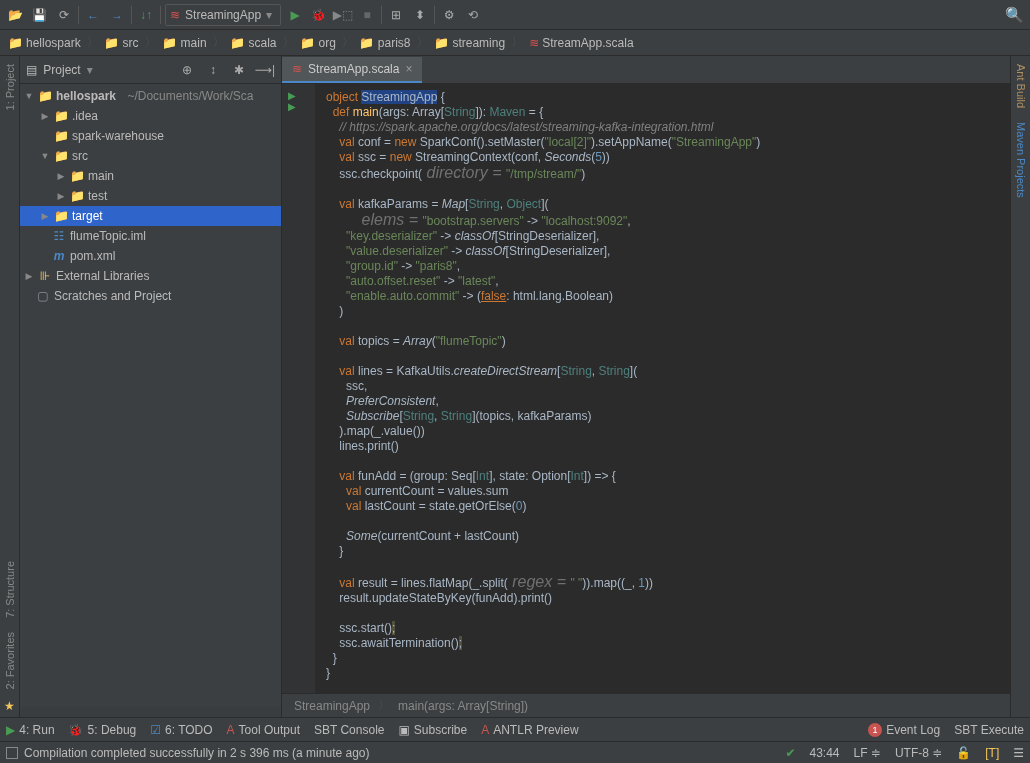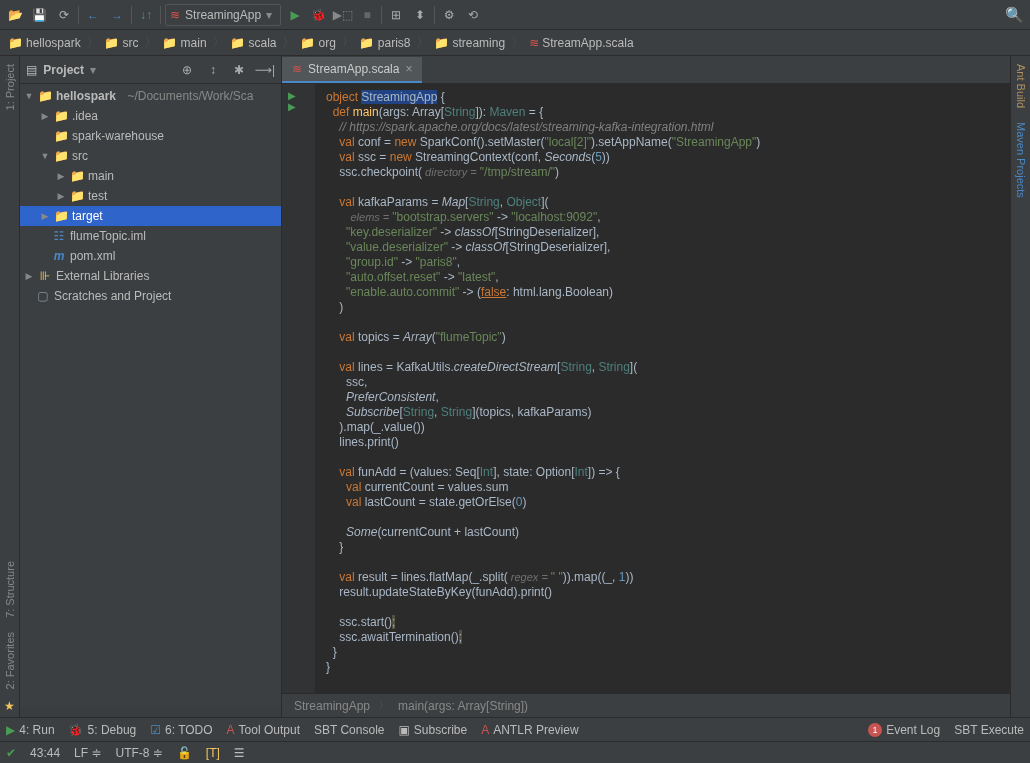--- a/index.html
+++ b/index.html
@@ -28,21 +28,21 @@
 .tab{height:26px;padding:0 10px;display:flex;align-items:center;gap:6px;background:#515658;border-bottom:2px solid #4a88c7;font-size:12px;color:#ccc}
 .ed{flex:1;display:flex;overflow:hidden}
 .egut{width:34px;background:#313335;border-right:1px solid #2b2b2b}
 .ecode{flex:1;overflow:auto;padding:6px 0 6px 10px;font-family:'Menlo','Consolas',monospace;font-size:12px;line-height:15px;color:#a9b7c6;white-space:pre}
 .bc-foot{height:24px;background:#3c3f41;border-top:1px solid #2b2b2b;display:flex;align-items:center;padding:0 12px;font-size:11px;color:#888}
 .bc-sep{margin:0 8px;color:#555}
 .bottom-bar{height:24px;background:#3c3f41;border-top:1px solid #2b2b2b;display:flex;align-items:center;padding:0 6px;gap:14px;font-size:11px}
 .bb-item{display:flex;align-items:center;gap:4px;cursor:pointer}
 .status-bar{height:22px;background:#3c3f41;border-top:1px solid #2b2b2b;display:flex;align-items:center;padding:0 6px;font-size:11px;justify-content:space-between}
 .proj-scroll{height:10px;background:#3a3d3f}
-.k{color:#cc7832}.s{color:#6a8759}.c{color:#808080;font-style:italic}.n{color:#6897bb}.t{color:#4e807d}.f{color:#ffc66d}.it{font-style:italic}.hint{color:#707070;font-style:italic;font-size:11px}.sel2{background:#214283}.folder{color:#87939a}
+.k{color:#cc7832}.s{color:#6a8759}.c{color:#808080;font-style:italic}.n{color:#6897bb}.t{color:#4e807d}.f{color:#ffc66d}.it{font-style:italic}.hint{color:#707070;font-style:italic;font-size:16px}.sel2{background:#214283}.folder{color:#87939a}
 .search-ico{color:#aaa;font-size:15px}
 .spacer{flex:1}
 .badge{width:14px;height:14px;border-radius:50%;background:#c75450;color:#fff;font-size:9px;display:inline-flex;align-items:center;justify-content:center}
 </style>
 </head>
 <body>
 
 <div class="toolbar">
   <span class="tb-ico">📂</span>
   <span class="tb-ico">💾</span>
@@ -120,21 +120,21 @@
     <div class="vlabel">1: Project</div>
     <div style="flex:1"></div>
     <div class="vlabel">7: Structure</div>
     <div class="vlabel">2: Favorites</div>
     <span style="color:#f2c55c;margin-bottom:4px">★</span>
   </div>
 
   <div class="proj">
     <div class="proj-head">
       <span>▤</span>
-      <span style="font-weight:700">Project</span>
+      <span style="font-weight:400">Project</span>
       <span style="color:#888">▾</span>
       <span class="spacer"></span>
       <span class="tb-ico">⊕</span>
       <span class="tb-ico">↕</span>
       <span class="tb-ico">✱</span>
       <span class="tb-ico">⟶|</span>
     </div>
     <div class="proj-tree">
       <div class="tn" style="padding-left:4px"><span class="tn-arrow">▼</span><span class="tn-ico folder">📁</span><b>hellospark</b>&nbsp;<span style="color:#888">~/Documents/Work/Sca</span></div>
       <div class="tn" style="padding-left:20px">
@@ -219,21 +219,21 @@
 <span> </span>
 <span class="k">    val </span><span>topics</span><span> = </span><span class="it">Array</span><span>(</span><span class="s">"flumeTopic"</span><span>)</span>
 <span> </span>
 <span class="k">    val </span><span>lines</span><span> = KafkaUtils.</span><span class="it">createDirectStream</span><span>[</span><span class="t">String</span><span>, </span><span class="t">String</span><span>](</span>
 <span>      ssc,</span>
 <span>      </span><span class="it">PreferConsistent</span><span>,</span>
 <span>      </span><span class="it">Subscribe</span><span>[</span><span class="t">String</span><span>, </span><span class="t">String</span><span>](topics, kafkaParams)</span>
 <span>    ).map(_.value())</span>
 <span>    lines.print()</span>
 <span> </span>
-<span class="k">    val </span><span>funAdd</span><span> = (values: Seq[</span><span class="t">Int</span><span>], state: Option[</span><span class="t">Int</span><span>]) =&gt; {</span>
+<span class="k">    val </span><span>funAdd</span><span> = (group: Seq[</span><span class="t">Int</span><span>], state: Option[</span><span class="t">Int</span><span>]) =&gt; {</span>
 <span class="k">      val </span><span>currentCount</span><span> = values.sum</span>
 <span class="k">      val </span><span>lastCount</span><span> = state.getOrElse(</span><span class="n">0</span><span>)</span>
 <span> </span>
 <span>      </span><span class="it">Some</span><span>(currentCount + lastCount)</span>
 <span>    }</span>
 <span> </span>
 <span class="k">    val </span><span>result</span><span> = lines.flatMap(_.split(</span><span class="hint"> regex = </span><span class="s">" "</span><span>)).map((_, </span><span class="n">1</span><span>))</span>
 <span>    result.updateStateByKey(funAdd).print()</span>
 <span> </span>
 <span>    ssc.start()</span><span style="background:#52503a">;</span>
@@ -286,20 +286,24 @@
   <span class="bb-item">
       <span class="badge">1</span>
       <span>Event Log</span>
     </span>
   <span class="bb-item">
       <span>SBT Execute</span>
     </span>
 </div>
 
 <div class="status-bar">
+  <div style="display:flex;align-items:center;gap:6px">
+    <span style="border:1px solid #888;width:12px;height:12px;display:inline-block"></span>
+    <span>Compilation completed successfully in 2 s 396 ms (a minute ago)</span>
+  </div>
   <div style="display:flex;align-items:center;gap:14px">
     <span style="color:#499c54">✔</span>
     <span>43:44</span>
     <span><span>LF</span> ≑</span>
     <span><span>UTF-8</span> ≑</span>
     <span>🔓</span>
     <span style="color:#f2c55c">[T]</span>
     <span>☰</span>
   </div>
 </div>

